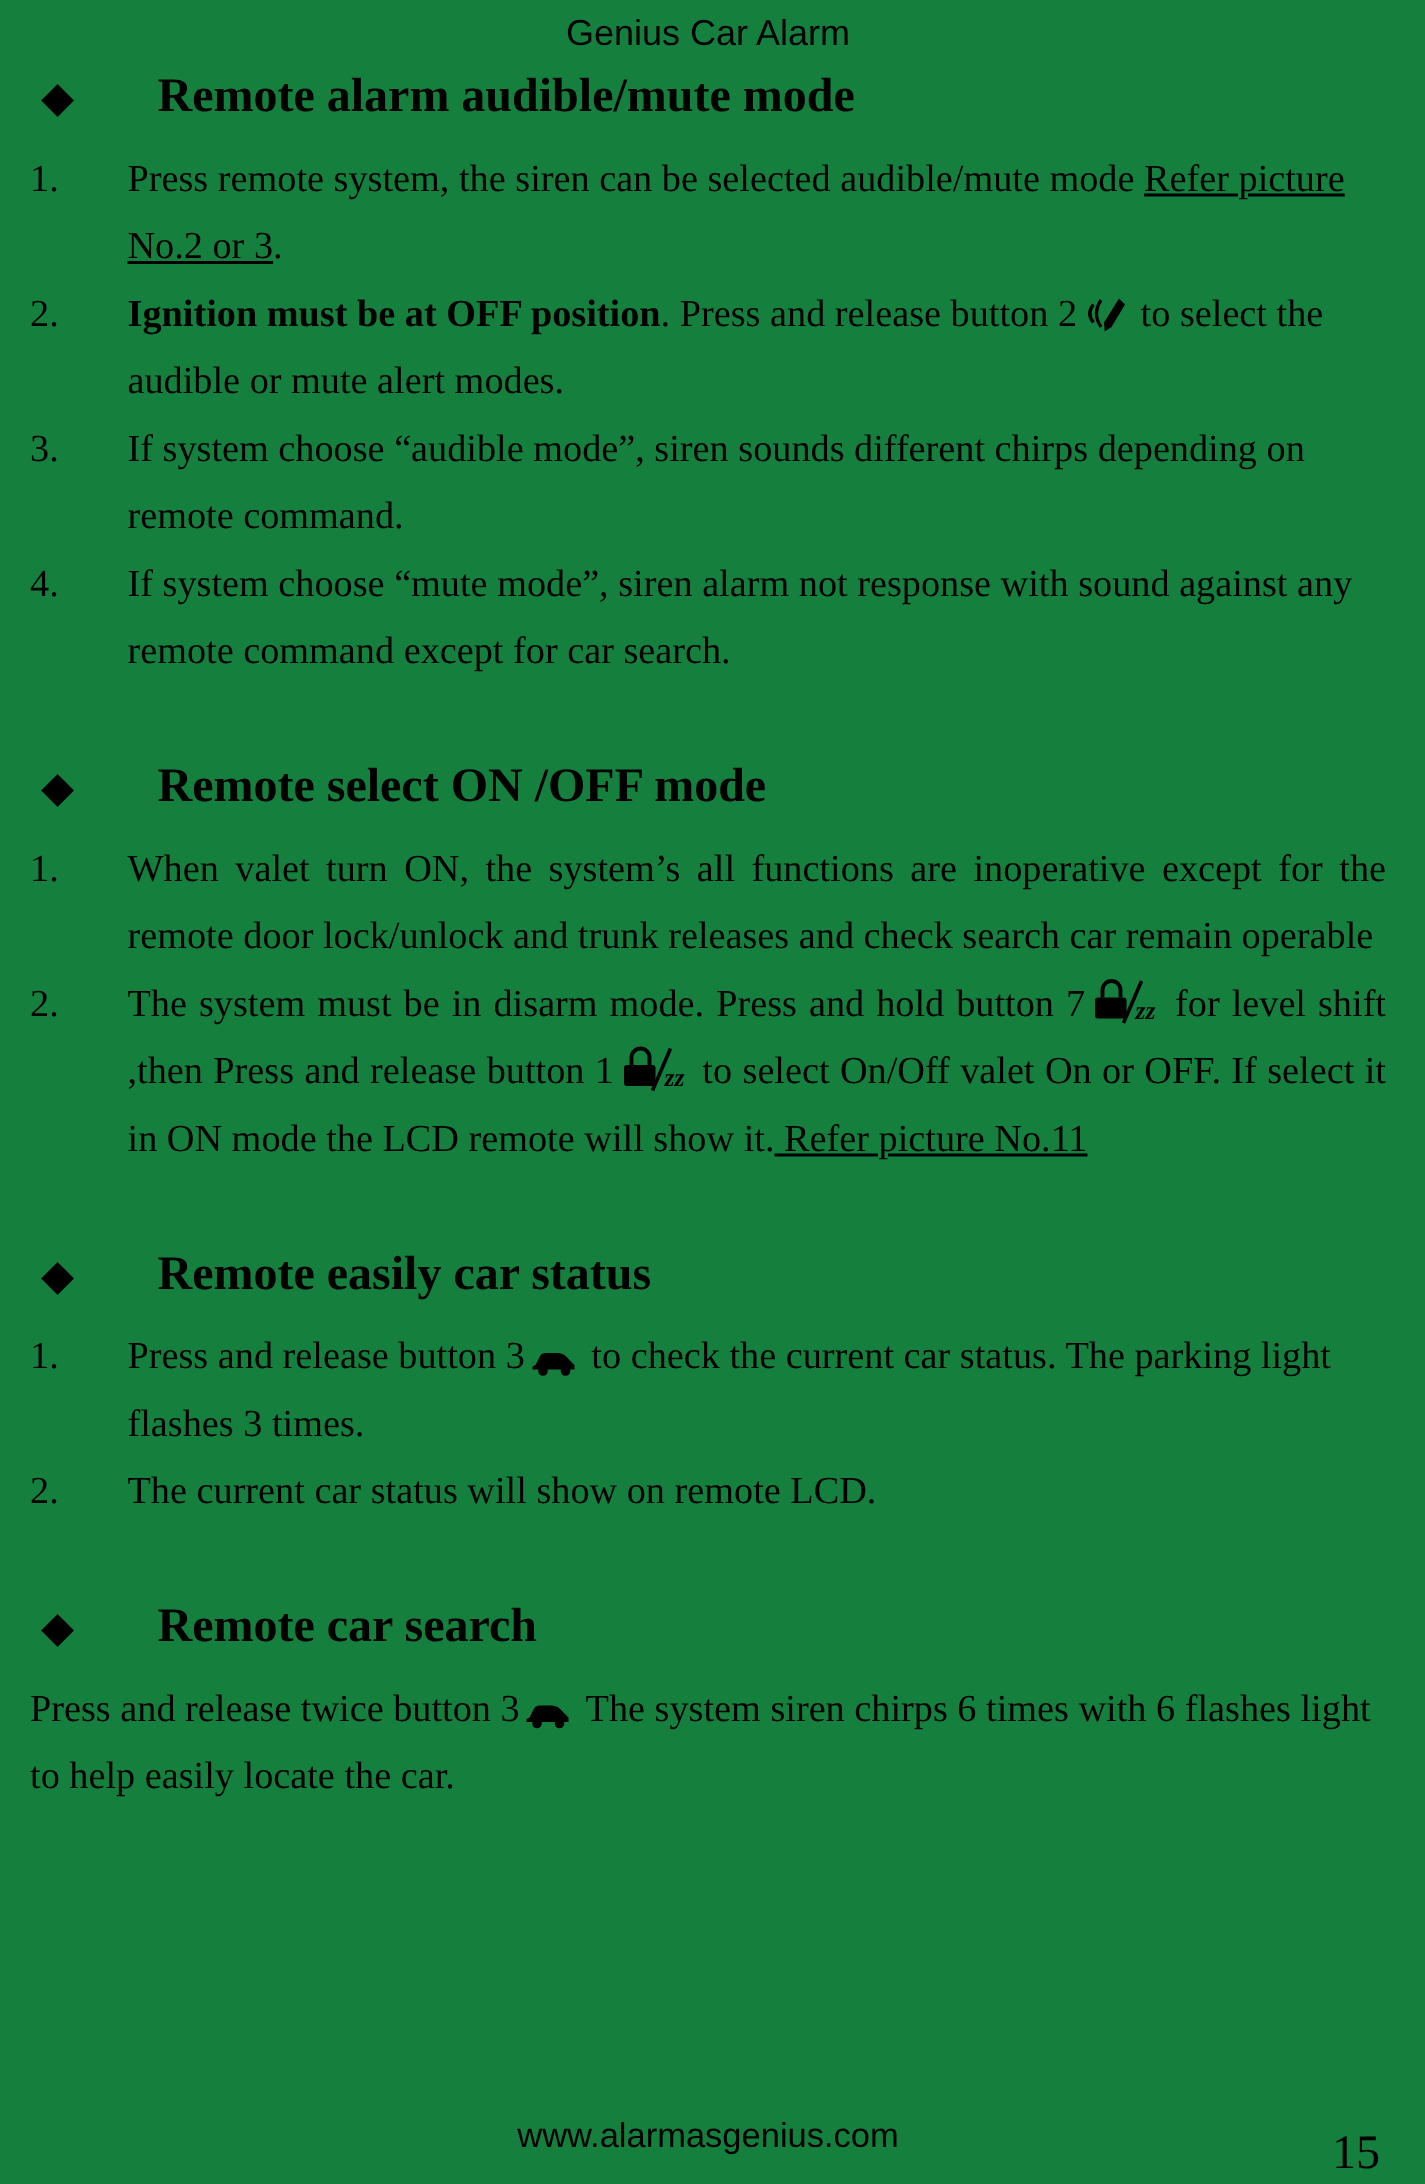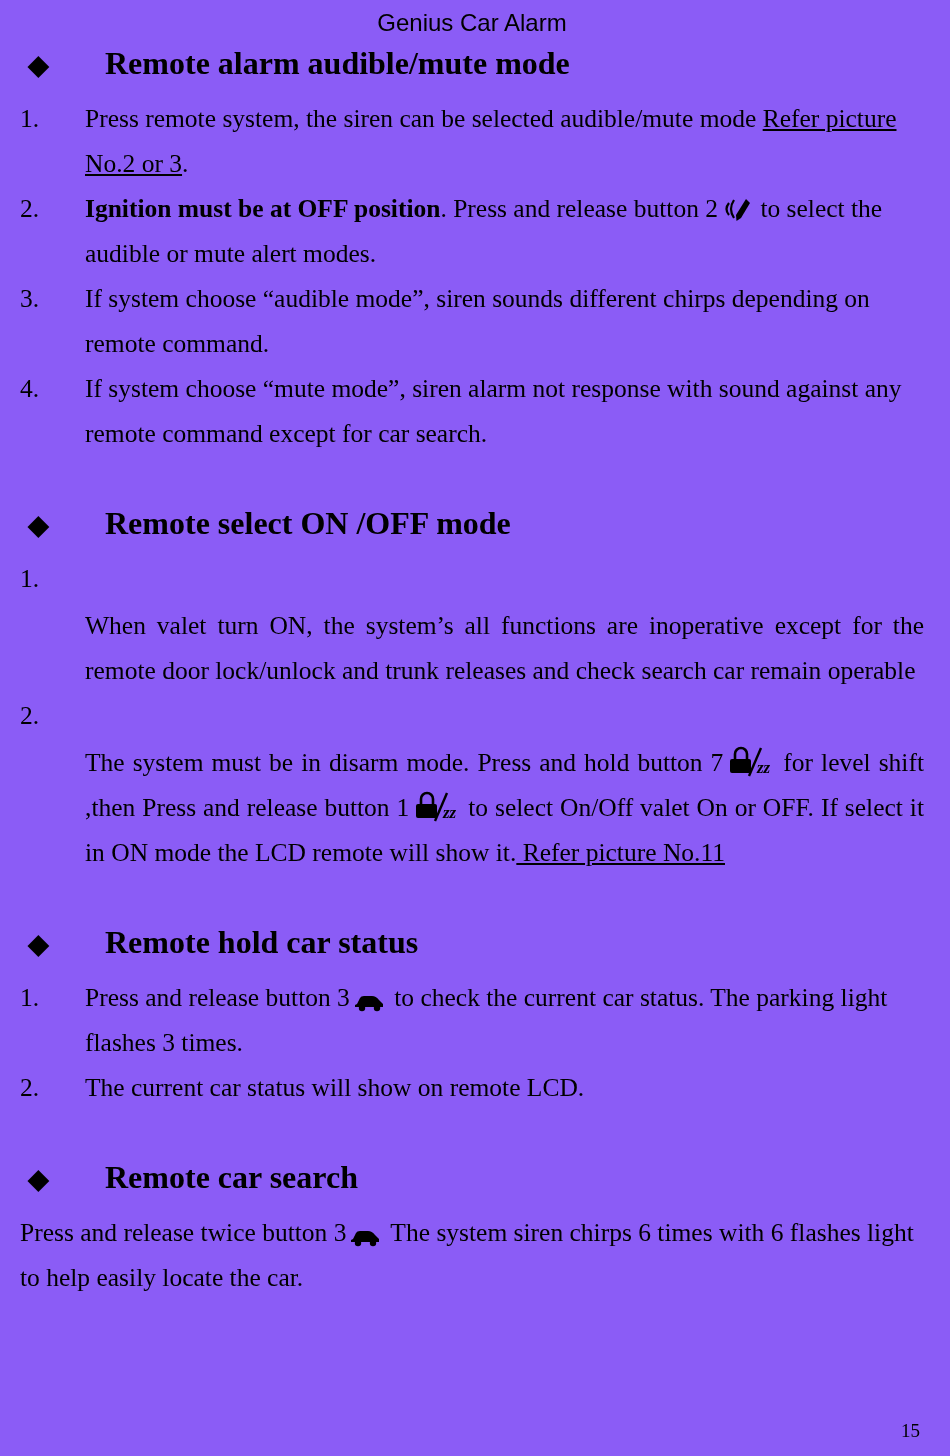--- a/index.html
+++ b/index.html
@@ -1,20 +1,20 @@
 <!DOCTYPE html>
 <html><head>
 <meta charset="utf-8">
 <style>
   * { box-sizing: border-box; margin: 0; padding: 0; }
   html, body { background: #ffffff; }
   .page {
     width: 950px;
     height: 1456px;
-    background: #8b5cf6;
+    background: #15803d;
     color: #000000;
     font-family: "Liberation Serif", serif;
     padding: 8px 26px 0 20px;
     display: flex;
     flex-direction: column;
     overflow: hidden;
   }
   .doc-title {
     font-family: "Liberation Sans", sans-serif;
     font-size: 24px;
@@ -37,21 +37,21 @@
     font-size: 27px;
     flex-shrink: 0;
   }
   .list-item {
     display: flex;
     font-size: 25.5px;
     line-height: 45px;
   }
   .num { width: 65px; flex-shrink: 0; }
   .item-text { flex: 1; }
-  .justify { text-align: justify; margin-top: 47px; }
+  .justify { text-align: justify; }
   .uline { text-decoration: underline; }
   .bold { font-weight: bold; text-align: right; }
   .para {
     font-size: 25.5px;
     line-height: 45px;
   }
   .icon {
     display: inline-block;
     vertical-align: -6px;
     margin: 0 3px;
@@ -66,22 +66,22 @@
   }
   .footer-url {
     text-align: center;
     font-family: "Liberation Sans", sans-serif;
     font-size: 23px;
     line-height: 34px;
   }
   .page-num {
     position: absolute;
     right: 4px;
-    bottom: 14px;
-    font-size: 19px;
+    bottom: 3px;
+    font-size: 32px;
   }
 </style>
 </head>
 <body>
 
 <div class="page">
 
   <div class="doc-title">Genius Car Alarm</div>
 
   <section class="section first">
@@ -139,21 +139,21 @@
               <line x1="23" y1="31" x2="35" y2="3" stroke="#000" stroke-width="2.4"></line>
               <text x="31" y="28" font-size="17" font-style="italic" font-weight="bold">zz</text>
             </svg></span><span> to select On/Off valet On or OFF. If select it in ON mode the LCD remote will show it.</span><span class="uline"> Refer picture No.11</span></div>
     </div>
 
   </section>
 
   <section class="section">
     <div class="section-heading">
       <span class="diamond">◆</span>
-      <span>Remote hold car status</span>
+      <span>Remote easily car status</span>
     </div>
 
     <div class="list-item">
       <span class="num">1.</span>
       <div class="item-text"><span>Press and release button  3</span><span class="icon"><svg width="32" height="20" viewBox="0 0 32 20" aria-hidden="true">
               <path d="M2 13 L4 12 L7 6 Q8 4 11 4 L19 4 Q23 4 26 8 L30 12 L30 15 L2 15 Z" fill="#000"></path>
               <circle cx="9" cy="16" r="3.2" fill="#000"></circle>
               <circle cx="24" cy="16" r="3.2" fill="#000"></circle>
             </svg></span><span>  to check the current car status. The parking light flashes 3 times.</span></div>
     </div>
@@ -171,16 +171,17 @@
     </div>
 
     <div class="para"><span>Press and release twice button  3</span><span class="icon"><svg width="32" height="20" viewBox="0 0 32 20" aria-hidden="true">
             <path d="M2 13 L4 12 L7 6 Q8 4 11 4 L19 4 Q23 4 26 8 L30 12 L30 15 L2 15 Z" fill="#000"></path>
             <circle cx="9" cy="16" r="3.2" fill="#000"></circle>
             <circle cx="24" cy="16" r="3.2" fill="#000"></circle>
           </svg></span><span>  The system siren chirps 6 times with 6 flashes light to help easily locate the car.</span></div>
   </section>
 
   <div class="footer">
+    <div class="footer-url">www.alarmasgenius.com</div>
     <div class="page-num">15</div>
   </div>
 
 </div>
 
 </body></html>

